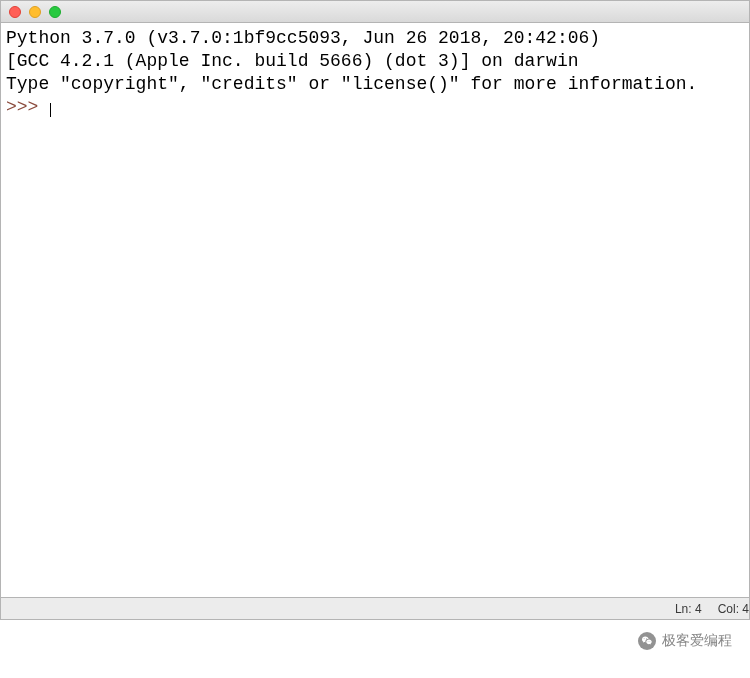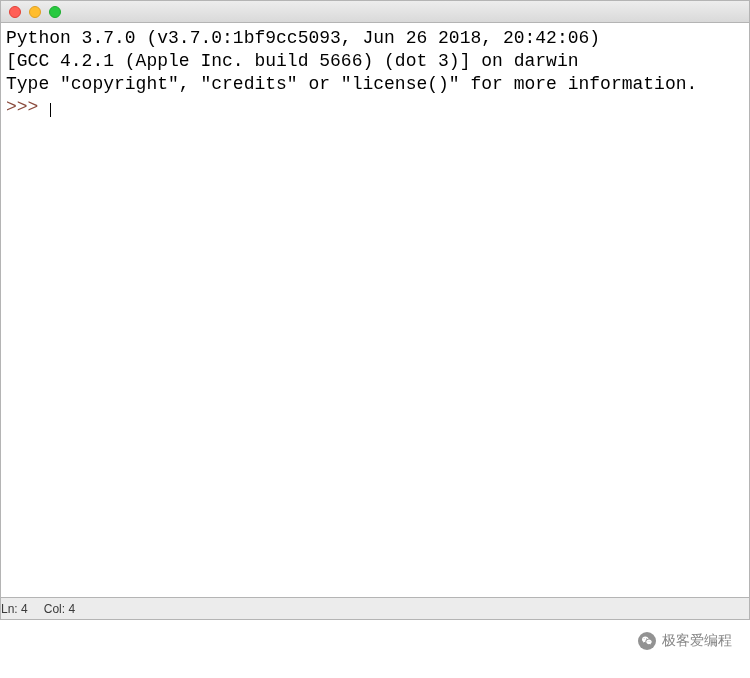--- a/index.html
+++ b/index.html
@@ -72,20 +72,21 @@
     }
     .statusbar {
       position: absolute;
       bottom: 0;
       left: 0;
       right: 0;
       height: 22px;
       background: #ececec;
       border-top: 1px solid #b4b4b4;
       display: flex;
+      justify-content: flex-end;
       align-items: center;
       font-family: -apple-system, "Helvetica Neue", Arial, sans-serif;
       font-size: 12px;
       color: #3a3a3a;
       gap: 16px;
     }
     .watermark {
       position: absolute;
       bottom: 28px;
       right: 18px;

